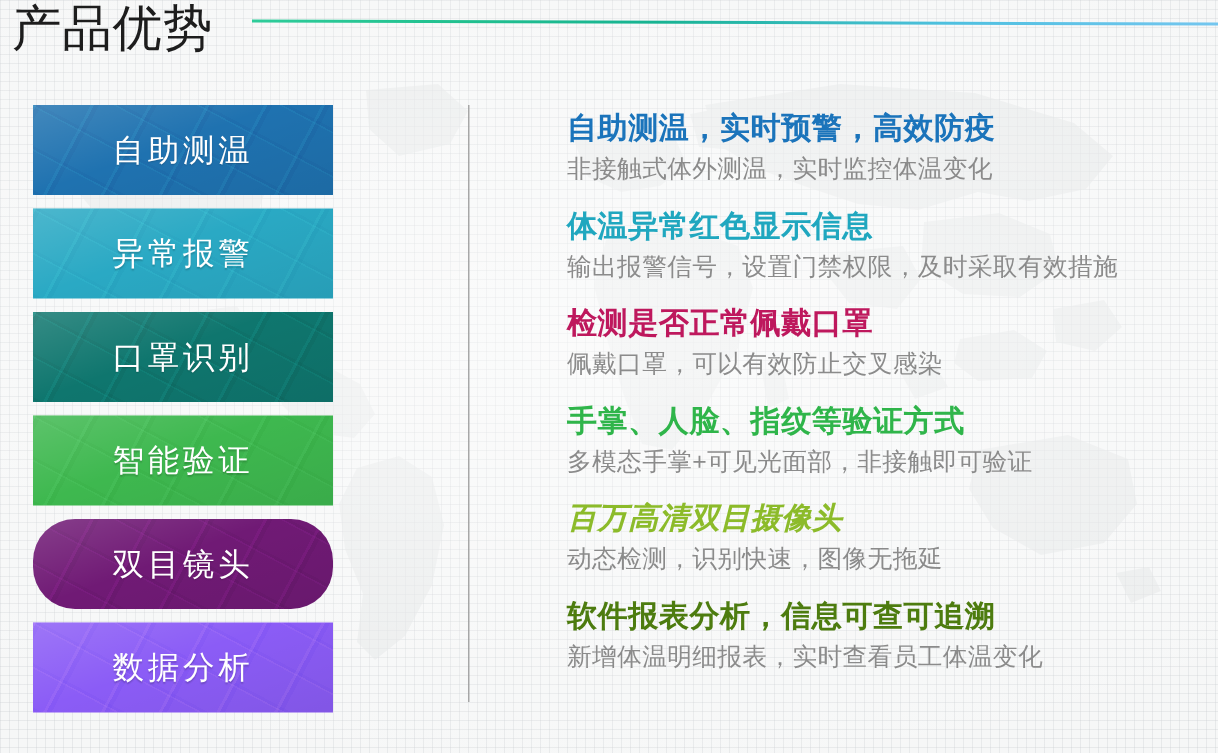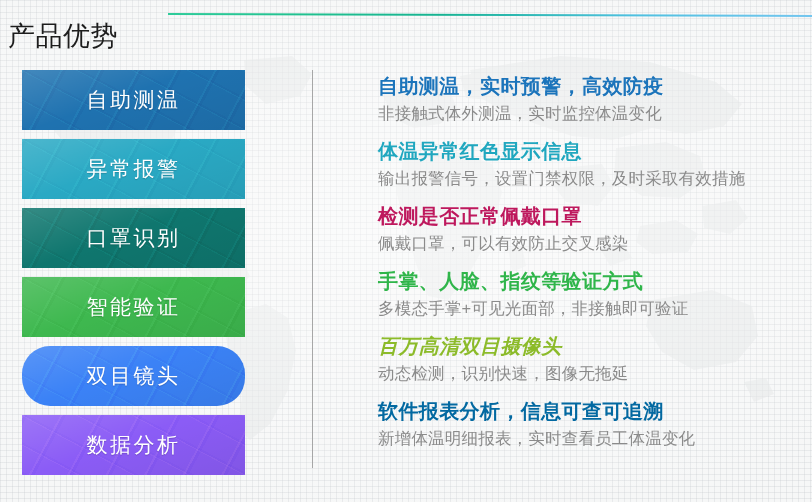--- a/index.html
+++ b/index.html
@@ -21,33 +21,33 @@
   #bg-map{ position:absolute; inset:0; opacity:.55; }
   #bg-vignette{
     position:absolute; inset:0;
     background:radial-gradient(ellipse 120% 90% at 50% 45%, rgba(255,255,255,.55) 0%, rgba(255,255,255,0) 70%);
   }
 
   
   #header{ position:absolute; left:0; top:0; width:812px; height:46px; }
   #page-title{
     position:absolute; left:8px; top:2px;
-    font-size:27px; line-height:34px; color:#1d1d1d;
-    letter-spacing:.5px; white-space:nowrap;margin-top:17px;
+    font-size:33px; line-height:34px; color:#1d1d1d;
+    letter-spacing:.5px; white-space:nowrap;
   }
   #title-rule{
     position:absolute; left:168px; top:13px; width:644px; height:2px;
     background:linear-gradient(to right,#2ecc9a 0%, #21c08f 22%, #17b392 42%, #4ec0e0 72%, #74c6ef 100%);
     transform:rotate(.18deg); transform-origin:left center;
   }
 
   
   #feature-buttons{ position:absolute; left:22px; top:70px; width:213px; }
   .feature-button{
-    position:relative; width:223px; height:60px; margin-bottom:9px;
+    position:relative; width:200px; height:60px; margin-bottom:9px;
     display:flex; align-items:center; justify-content:center;
     overflow:hidden;
   }
   .feature-button .btn-tex{
     position:absolute; inset:0;
     background-image:
       repeating-linear-gradient(118deg, rgba(255,255,255,.085) 0 2px, rgba(0,0,0,.05) 2px 5px, rgba(255,255,255,0) 5px 34px),
       repeating-linear-gradient(28deg, rgba(255,255,255,.07) 0 1px, rgba(0,0,0,.035) 1px 3px, rgba(255,255,255,0) 3px 26px);
     mix-blend-mode:overlay; opacity:.9;
   }
@@ -140,21 +140,21 @@
   <div class="feature-button" style="background-color: #0f766e;">
     <span class="btn-tex"></span>
     <span class="btn-sheen"></span>
     <span class="feature-label">口罩识别</span>
   </div>
   <div class="feature-button" style="background-color: rgb(62, 184, 79);">
     <span class="btn-tex"></span>
     <span class="btn-sheen"></span>
     <span class="feature-label">智能验证</span>
   </div>
-  <div class="feature-button" style="background-color: #3b82f6; border-radius: 28px;">
+  <div class="feature-button" style="background-color: #701a75; border-radius: 28px;">
     <span class="btn-tex"></span>
     <span class="btn-sheen"></span>
     <span class="feature-label">双目镜头</span>
   </div>
   <div class="feature-button" style="background-color: #8b5cf6;">
     <span class="btn-tex"></span>
     <span class="btn-sheen"></span>
     <span class="feature-label">数据分析</span>
   </div>
 </div>
@@ -176,16 +176,16 @@
   </div>
   <div class="feature-item">
     <div class="feature-heading" style="color: rgb(47, 181, 74);">手掌、人脸、指纹等验证方式</div>
     <div class="feature-desc">多模态手掌+可见光面部，非接触即可验证</div>
   </div>
   <div class="feature-item">
     <div class="feature-heading" style="color: rgb(140, 187, 42); font-style: italic;">百万高清双目摄像头</div>
     <div class="feature-desc">动态检测，识别快速，图像无拖延</div>
   </div>
   <div class="feature-item">
-    <div class="feature-heading" style="color: #0369a1;">软件报表分析，信息可查可追溯</div>
+    <div class="feature-heading" style="color: #4d7c0f;">软件报表分析，信息可查可追溯</div>
     <div class="feature-desc">新增体温明细报表，实时查看员工体温变化</div>
   </div>
 </div>
 
 </body></html>

